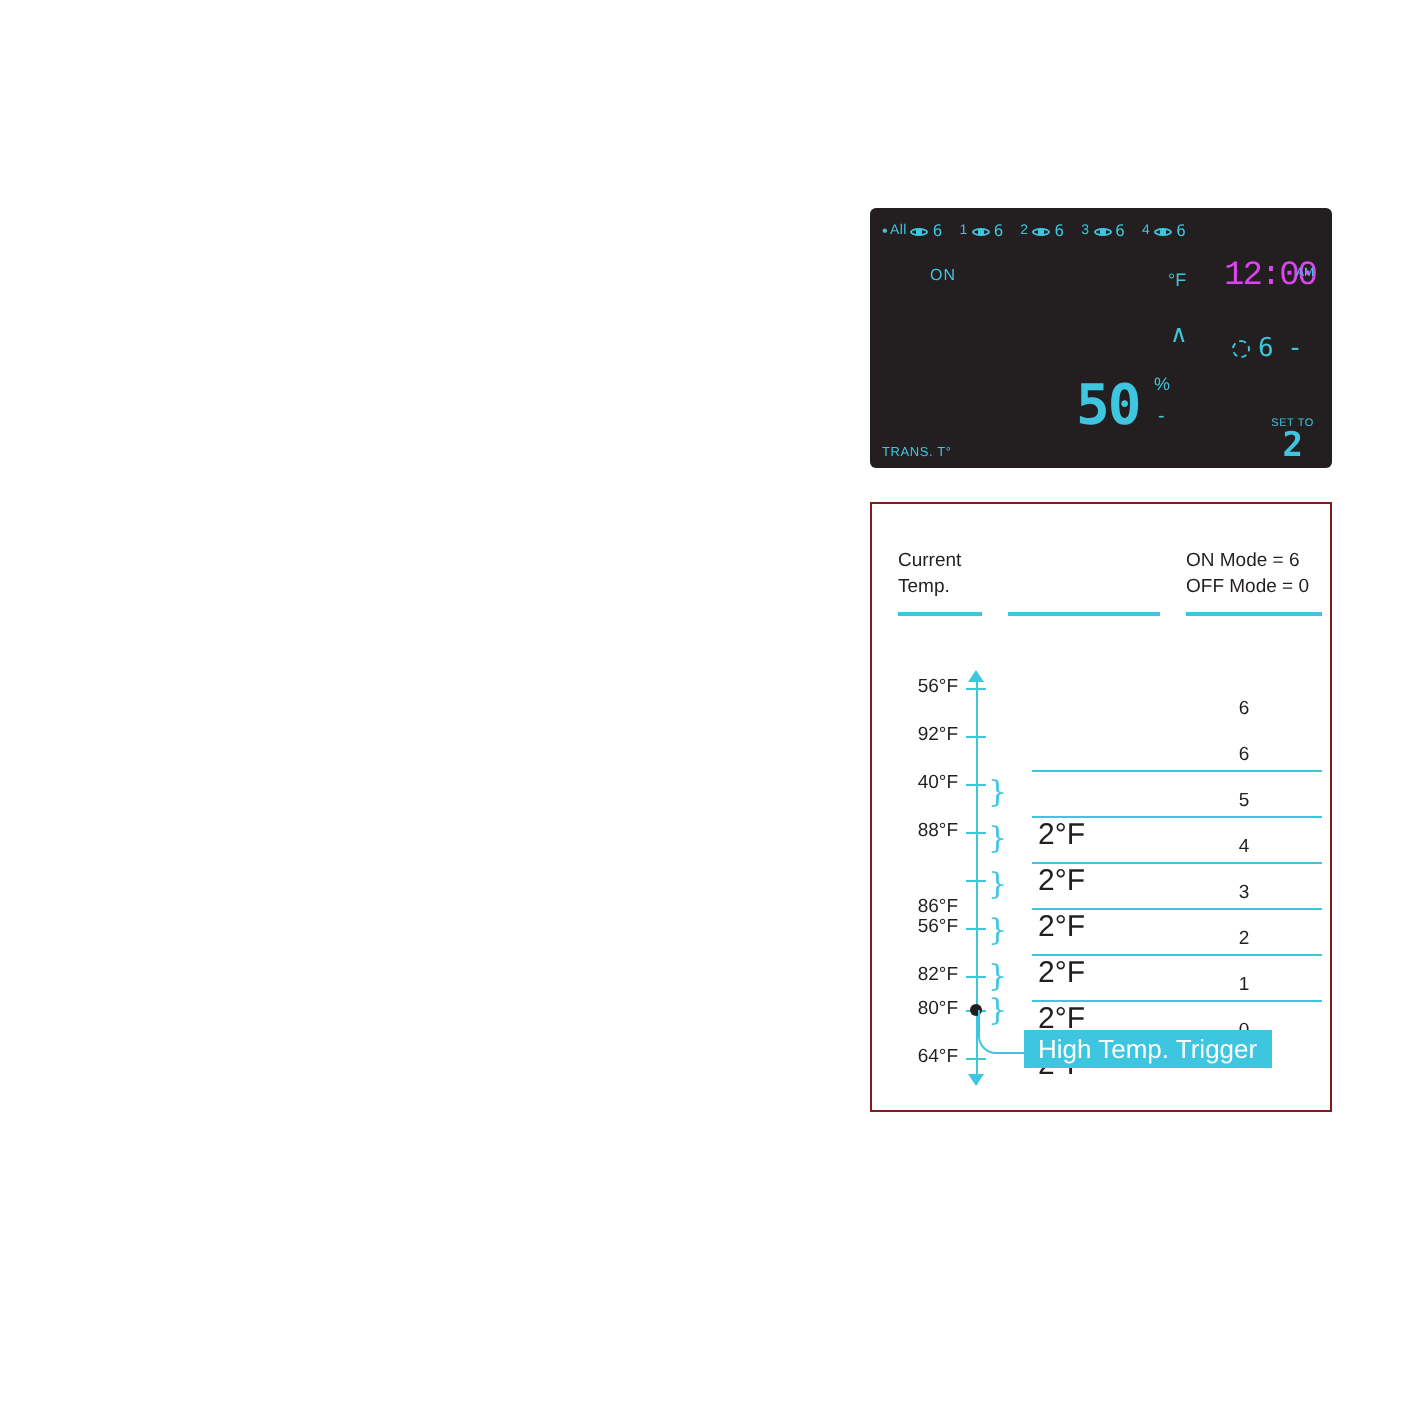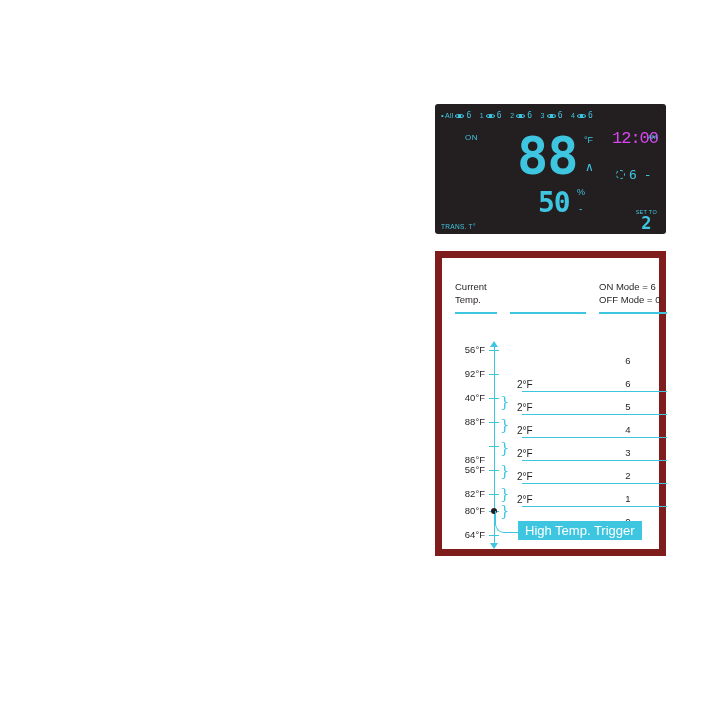--- a/index.html
+++ b/index.html
@@ -206,21 +206,21 @@
   }
 
   
   #chart-panel {
     position: absolute;
     left: 435px;
     top: 251px;
     width: 231px;
     height: 305px;
     background: #ffffff;
-    border: 7px solid #7f1d1d;
+    border: 1px solid #7f1d1d;
     box-sizing: border-box;
   }
   .col-headers {
     position: absolute;
     top: 22px;
     left: 0;
     width: 231px;
     height: 44px;
     color: #231f20;
     font-size: 9.5px;
@@ -288,23 +288,24 @@
     left: 58px;
     width: 9px;
     color: #3ec6e0;
     font-size: 15px;
     line-height: 10px;
     font-family: "DejaVu Serif", serif;
   }
 
   .trans-val {
     position: absolute;
-    left: 75px;
-    font-size: 10px;
+    left: 83px;
+    font-size: 15px;
     color: #231f20;
+    margin-top: 36px;
   }
   .row-rule {
     position: absolute;
     left: 80px;
     width: 145px;
     height: 1.3px;
     background: #3ec6e0;
   }
   .mode-val {
     position: absolute;
@@ -377,21 +378,20 @@
       </div>
       <div class="fan-group">
         <span class="lbl">4</span>
         <span class="fan-icon"></span>
         <span class="seg-glyph">6</span>
       </div>
     </div>
 
     <div class="disp-on">ON</div>
 
-    <div class="big-temp">88</div>
     <div class="unit-f">°F</div>
     <div class="caret-up">∧</div>
 
     <div class="clock-time">12:00</div>
     <div class="clock-ampm">AM</div>
 
     <div class="gear-row">
       <span class="gear-icon"></span>
       <span class="seg-glyph" style="font-size:13px">6 -</span>
     </div>

